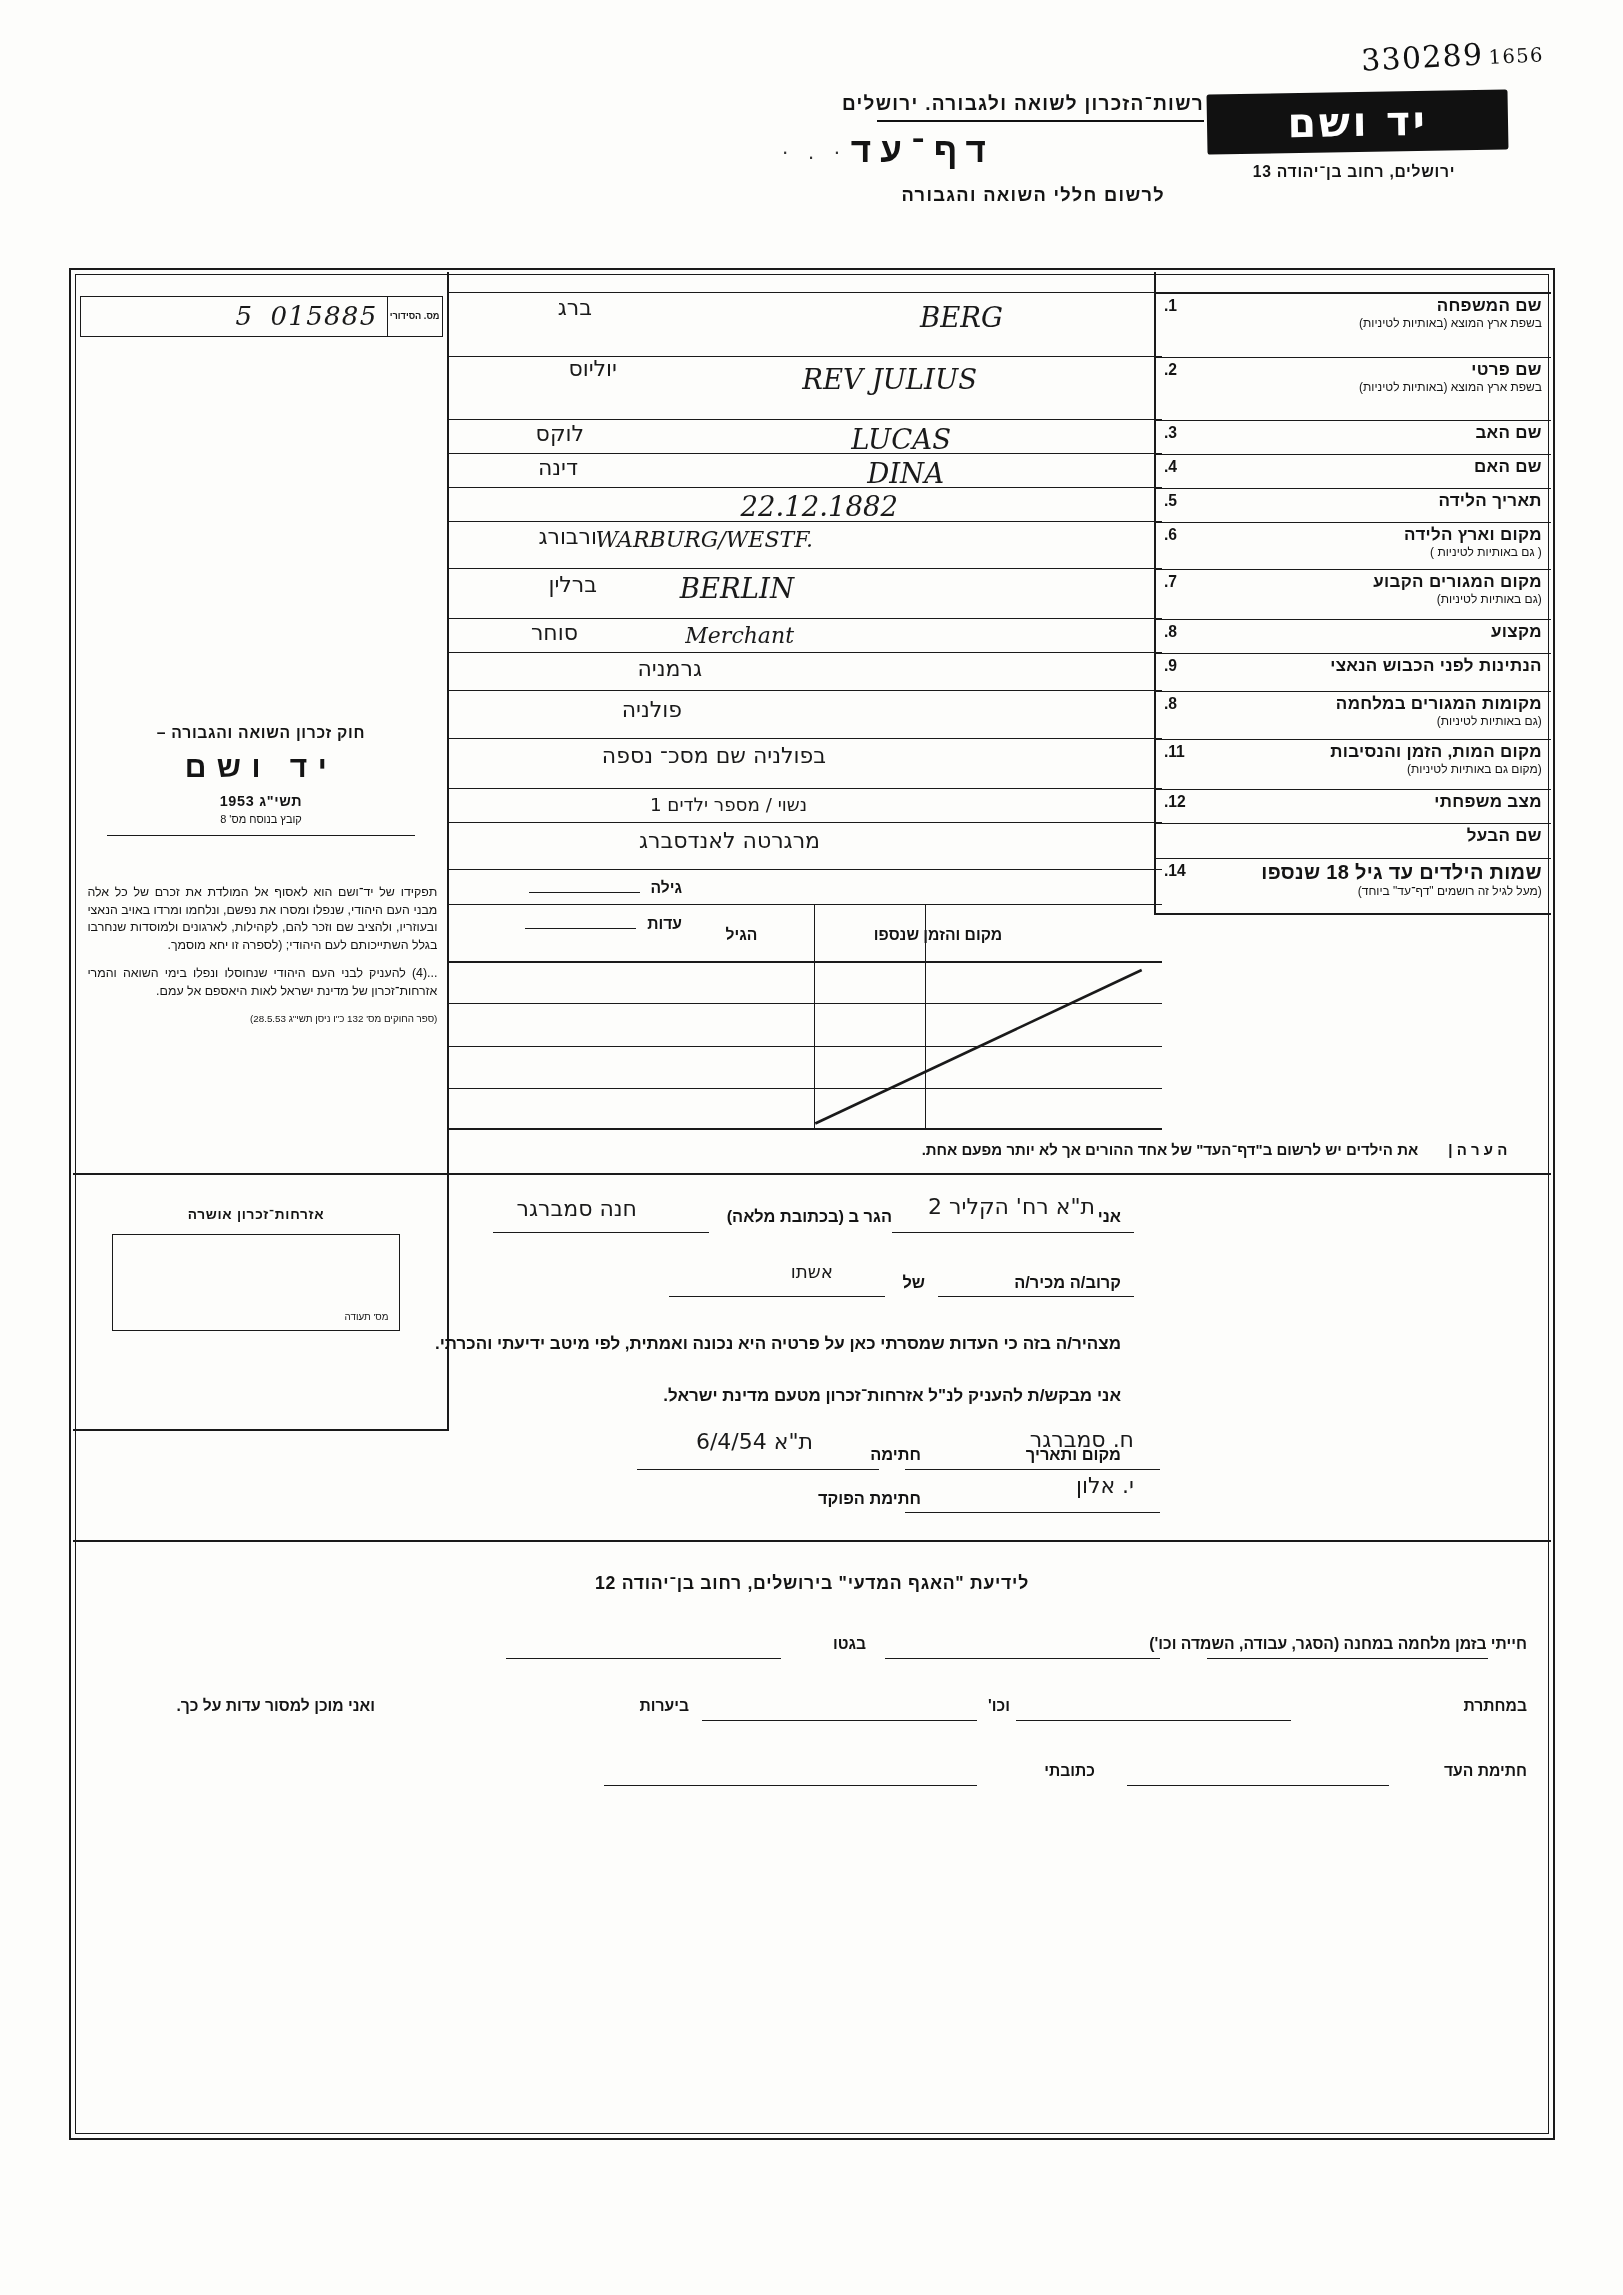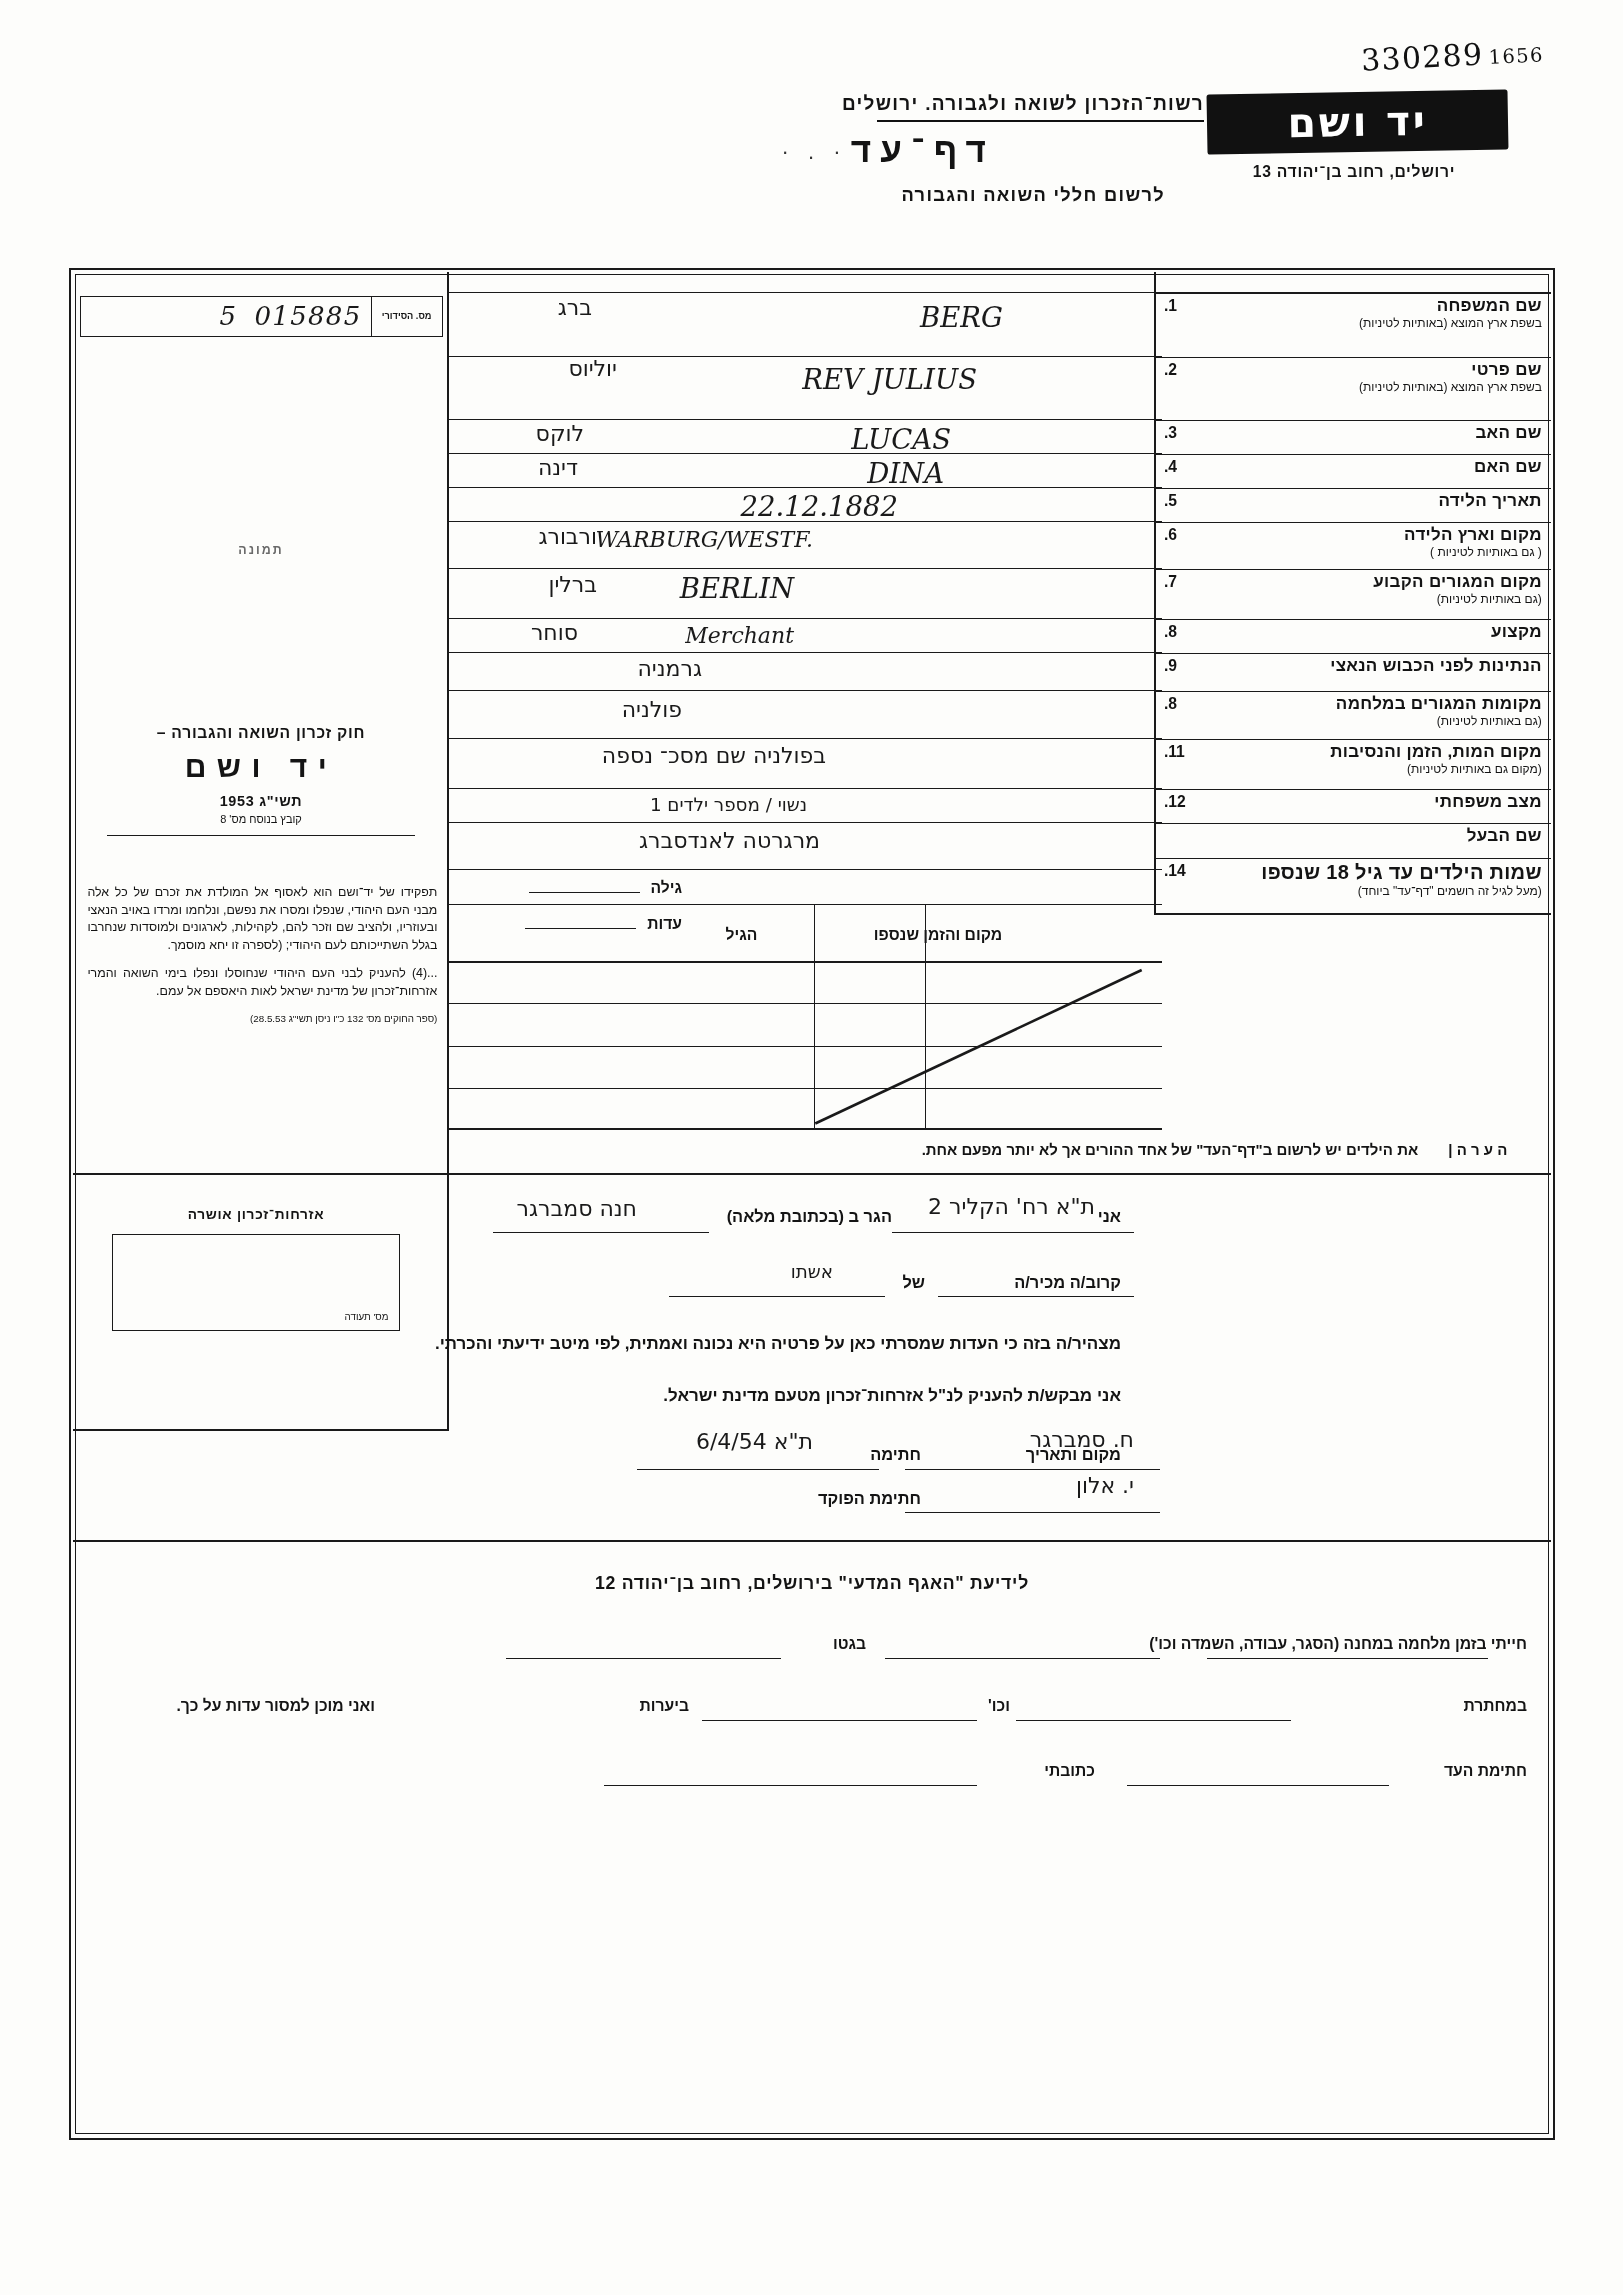--- a/index.html
+++ b/index.html
@@ -221,21 +221,21 @@
     height: 41px;
     border: 1.3px solid #1a1a1a;
     box-sizing: border-box;
     display: flex;
     align-items: center;
     direction: rtl;
   }
   .box-num .lbl {
     font-size: 9.2px;
     font-weight: bold;
-    padding: 0 10px;
+    padding: 0 2px;
     border-left: 1.3px solid #1a1a1a;
     align-self: stretch;
     display: flex;
     align-items: center;
   }
   .box-num .val {
     font-family: "DejaVu Serif", serif;
     font-size: 26px;
     padding: 0 9.2px;
     letter-spacing: 1.3px;
@@ -478,23 +478,20 @@
     </div>
 
     <div class="notes-col" style="height:1159px;border-bottom:2px solid #1a1a1a">
 
       <div class="box-num">
         <div class="lbl">מס. הסידורי</div>
         <div class="val hand">015885</div>
         <div class="slash hand">5</div>
       </div>
 
-      <div class="photo-slot">
-        <span class="rtl">תמונה</span>
-      </div>
 
       <div class="yv-block">
         <div class="yv-law rtl">חוק זכרון השואה והגבורה –</div>
         <div class="yv-name rtl">יד ושם</div>
         <div class="yv-year rtl">תשי"ג 1953</div>
         <div class="yv-sub rtl">קובץ בנוסח מס' 8</div>
         <div class="yv-rule"></div>
       </div>
 
       <div class="yv-text">

